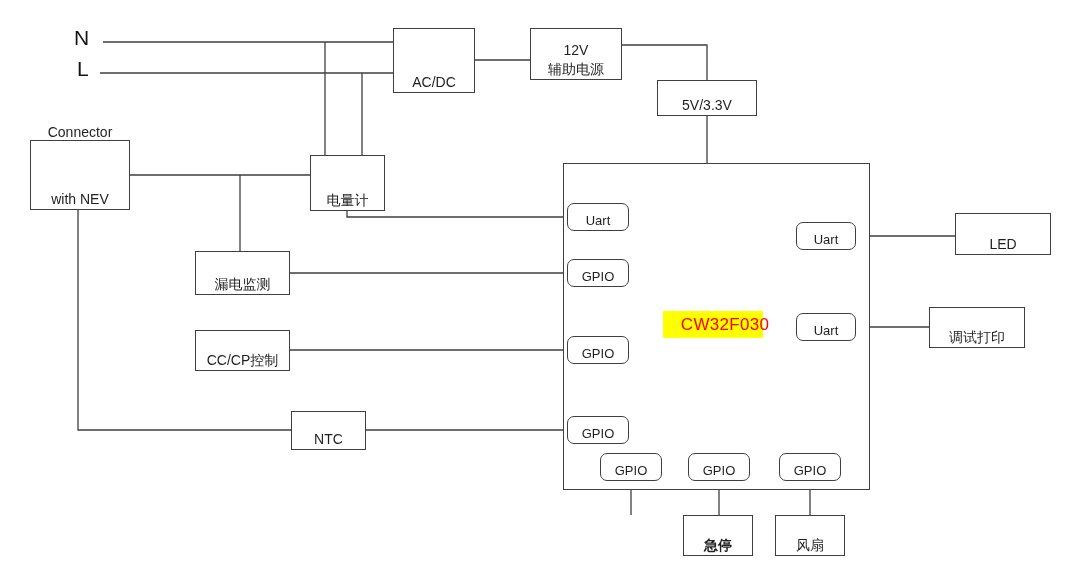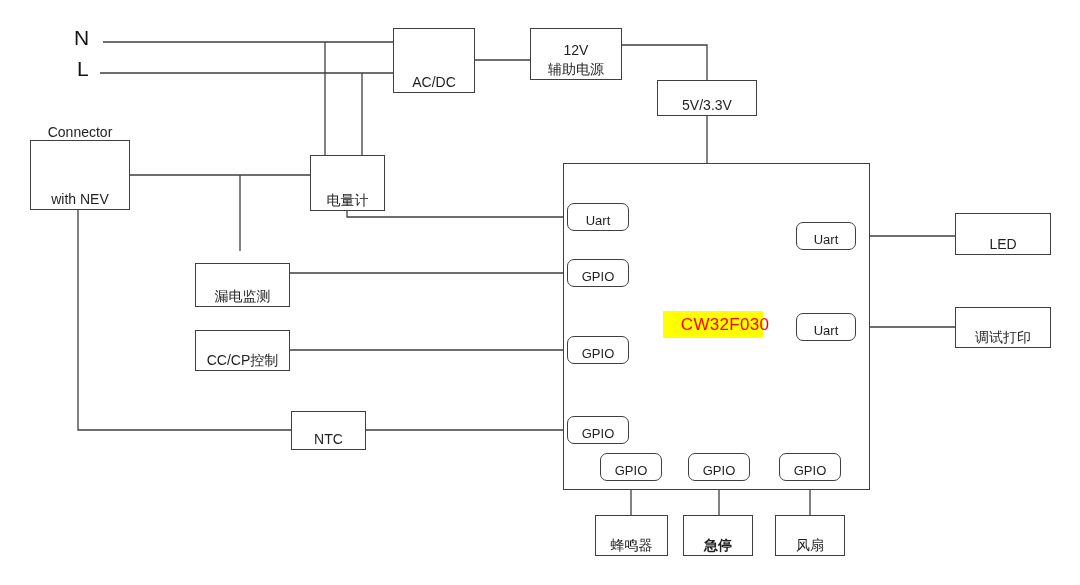--- a/index.html
+++ b/index.html
@@ -98,21 +98,21 @@
 
   <div class="box" style="left:30px; top:140px; width:100px; height:70px;gap:48px;">
     <span>Connector</span>
     <span>with NEV</span>
   </div>
 
   <div class="box" style="left:310px; top:155px; width:75px; height:56px;">
     <span>电量计</span>
   </div>
 
-  <div class="box" style="left:195px; top:251px; width:95px; height:44px;margin-top:12px;">
+  <div class="box" style="left:195px; top:251px; width:95px; height:44px;">
     <span>漏电监测</span>
   </div>
 
   <div class="box" style="left:195px; top:330px; width:95px; height:41px;">
     <span>CC/CP控制</span>
   </div>
 
   <div class="box" style="left:291px; top:411px; width:75px; height:39px;">
     <span>NTC</span>
   </div>
@@ -147,27 +147,24 @@
   <div class="box port" style="left:688px; top:453px; width:62px; height:28px;">
     <span>GPIO</span>
   </div>
   <div class="box port" style="left:779px; top:453px; width:62px; height:28px;">
     <span>GPIO</span>
   </div>
 
   <div class="box" style="left:955px; top:213px; width:96px; height:42px;">
     <span>LED</span>
   </div>
-  <div class="box" style="left:955px; top:307px; width:96px; height:41px;">
+  <div class="box" style="left:929px; top:307px; width:96px; height:41px;">
     <span>调试打印</span>
   </div>
 
-  <div class="box" style="left:595px; top:515px; width:73px; height:41px;">
-    <span>蜂鸣器</span>
-  </div>
   <div class="box" style="left:683px; top:515px; width:70px; height:41px;font-weight:bold;">
     <span>急停</span>
   </div>
   <div class="box" style="left:775px; top:515px; width:70px; height:41px;">
     <span>风扇</span>
   </div>
 
 </div>
 
 </body></html>

